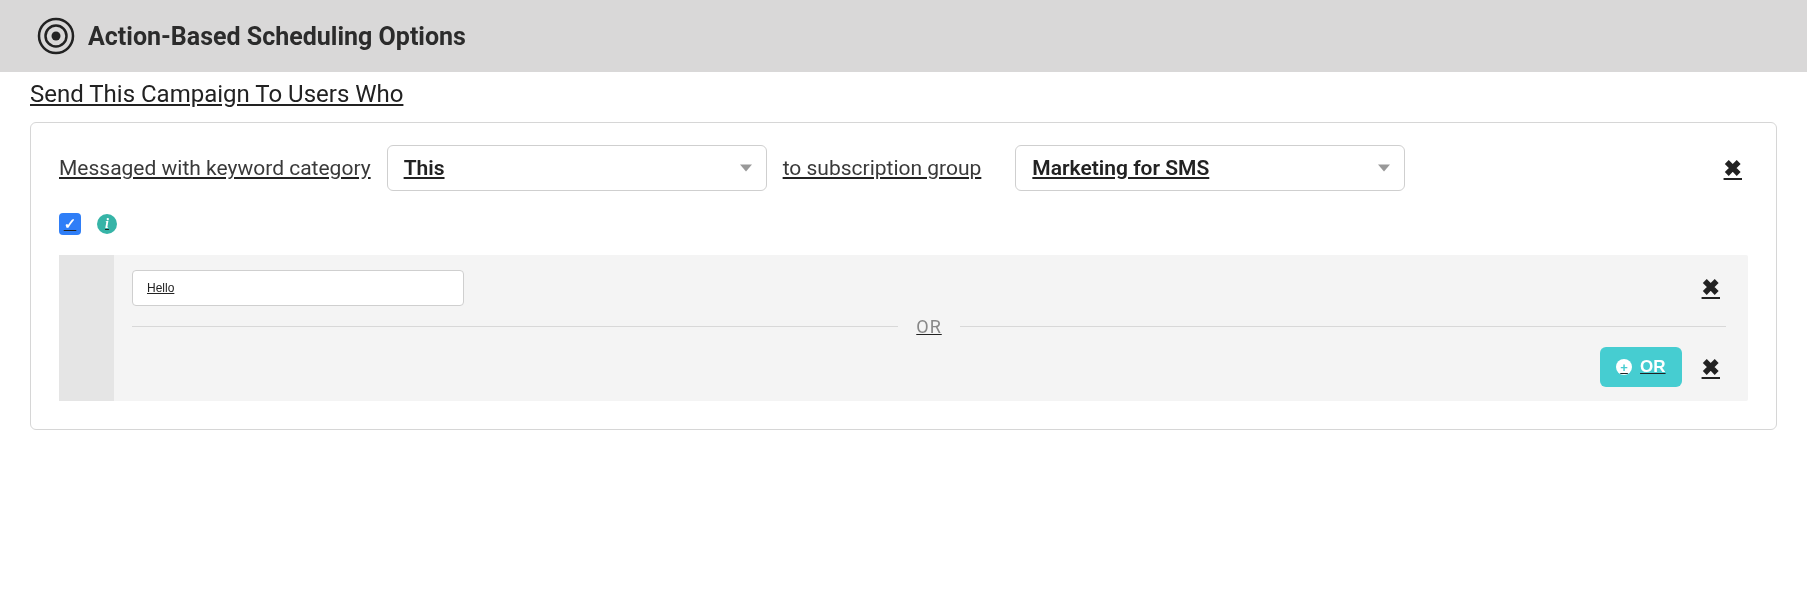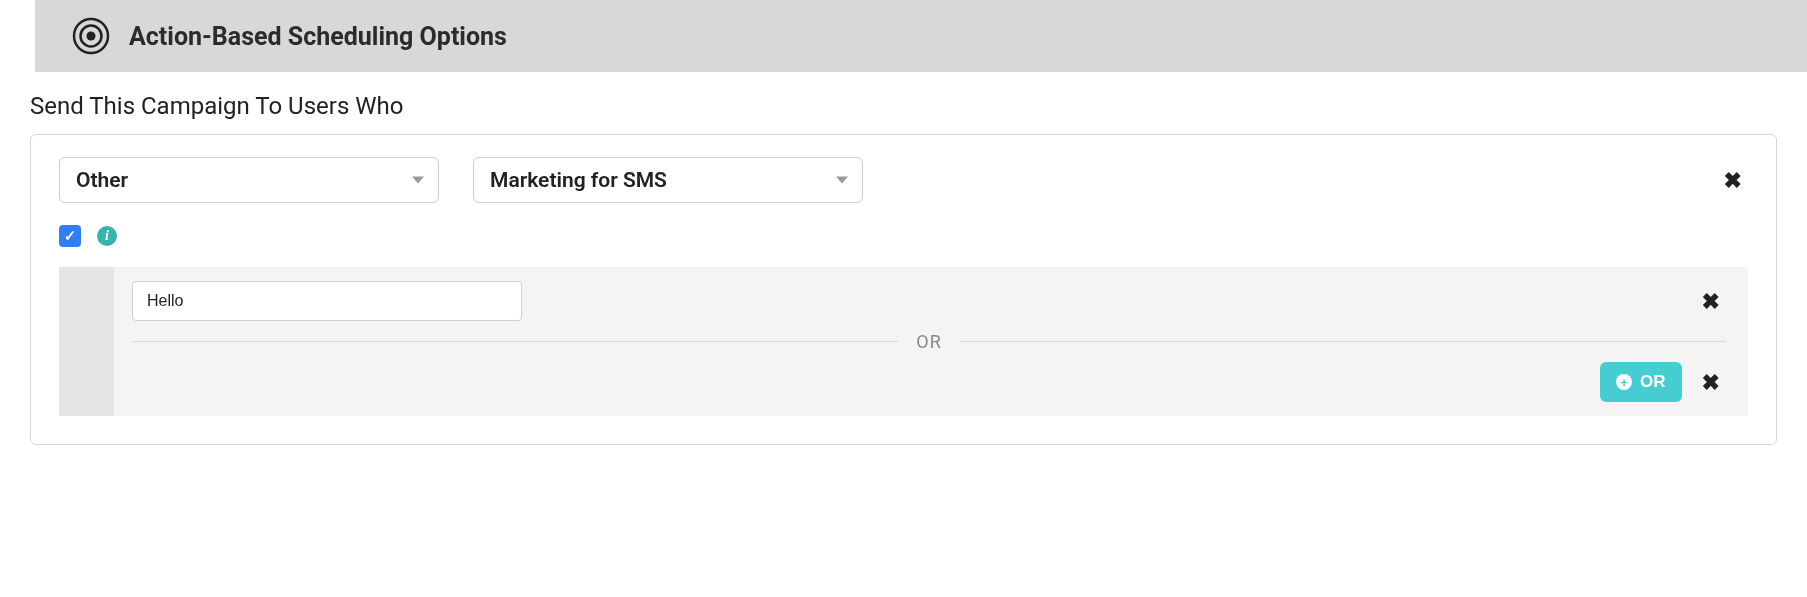--- a/index.html
+++ b/index.html
@@ -2,26 +2,25 @@
 <html><head>
 <meta charset="utf-8">
 <style>
   * { box-sizing: border-box; margin: 0; padding: 0; }
   body { font-family: -apple-system, BlinkMacSystemFont, "Segoe UI", Roboto, Helvetica, Arial, sans-serif; background: #fff; color: #222; font-size: 20px; }
   .header-bar {
     background: #d9d8d8;
     padding: 16px 36px;
     display: flex;
     align-items: center;
-    gap: 18px;
-    margin-left: 35px;
+    gap: 12px;
   }
   .target-icon svg { display: block; }
   .header-title { font-size: 25px; font-weight: 700; color: #2b2b2b; }
-  .page { padding: 20px 30px; }
+  .page { padding: 8px 30px; text-decoration: underline; }
   .section-label { font-size: 24px; color: #222; margin-bottom: 14px; font-weight: 400; }
   .rule-box {
     border: 1px solid #d6d6d6;
     border-radius: 6px;
     padding: 22px 28px 28px 28px;
   }
   .row { display: flex; align-items: center; gap: 16px; flex-wrap: wrap; }
   .row + .row { margin-top: 22px; }
   .static-text { font-size: 21px; color: #3a3a3a; }
   .select {
@@ -103,22 +102,22 @@
   .cond-row {
     display: flex;
     align-items: center;
     gap: 14px;
   }
   .text-input {
     border: 1px solid #cfcfcf;
     border-radius: 4px;
     background: #fff;
     padding: 10px 14px;
-    font-size: 16px;
-    width: 390px;
+    font-size: 12px;
+    width: 332px;
     color: #222;
     outline: none;
   }
   .or-divider {
     display: flex;
     align-items: center;
     gap: 18px;
     margin: 10px 0;
   }
   .or-divider .line { flex: 1; height: 1px; background: #d8d8d8; }
@@ -162,26 +161,28 @@
   </span>
   <span class="header-title">Action-Based Scheduling Options</span>
 </div>
 
 <div class="page">
   <div class="section-label">Send This Campaign To Users Who</div>
 
   <div class="rule-box">
 
     <div class="row">
+      <span class="static-text">Messaged with keyword category</span>
 
       <div class="select">
-        <span>Other</span>
+        <span>This</span>
         <span class="caret"></span>
       </div>
 
+      <span class="static-text">to subscription group</span>
 
       <div class="select wide">
         <span>Marketing for SMS</span>
         <span class="caret"></span>
       </div>
 
       <span class="spacer"></span>
       <span class="close-x">✖</span>
     </div>
 

